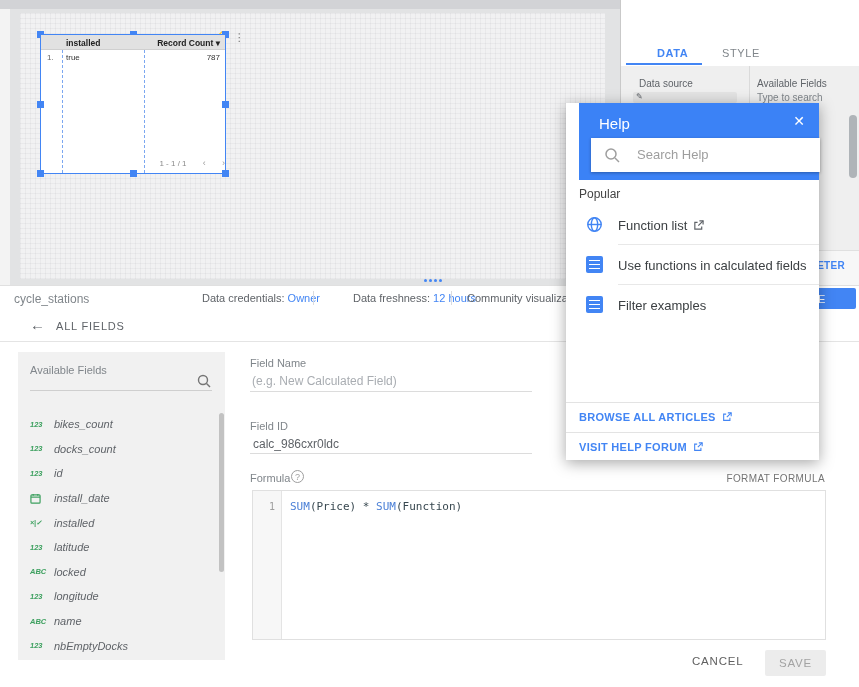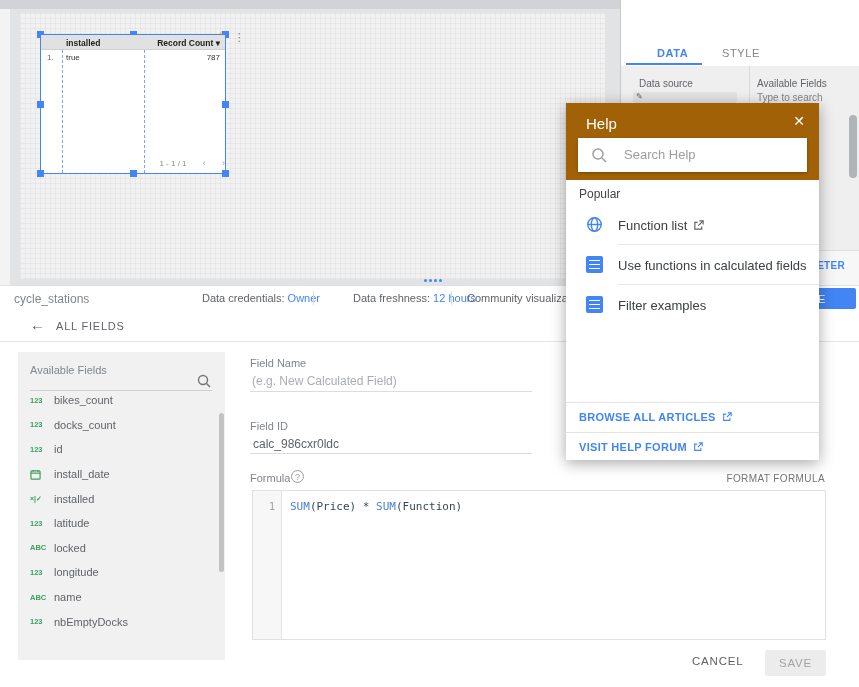--- a/index.html
+++ b/index.html
@@ -90,21 +90,21 @@
             border-bottom:1px solid #e4e4e4; }
   .back-arrow { position:absolute; left:30px; top:6px; font-size:15px; color:#5f6368; }
   .af-title { position:absolute; left:56px; top:10px; font-size:11px; letter-spacing:.8px; color:#5f6368; }
 
   
   .editor { position:absolute; left:0; top:342px; width:859px; height:345px; background:#fff; }
   .fields-panel { position:absolute; left:18px; top:10px; width:207px; height:308px; background:#f1f1f1; }
   .fields-title { position:absolute; left:12px; top:12px; font-size:11px; color:#80868b; }
   .fields-search-icon { position:absolute; right:14px; top:22px; }
   .fields-underline { position:absolute; left:12px; top:38px; right:13px; height:1px; background:#cfcfcf; }
-  .fields-list { position:absolute; left:0; top:36px; right:0; }
+  .fields-list { position:absolute; left:0; top:60px; right:0;font-style:italic; }
   .field-row { position:relative; height:24.6px; display:flex; align-items:center; padding-left:12px; }
   .ficon { width:24px; flex:0 0 24px; font-size:7.5px; font-weight:bold; color:#3da05f; letter-spacing:0; }
   .ficon.bool { font-size:7px; }
   .fname { font-size:11px; color:#5f6368; }
   .fields-scrollbar { position:absolute; left:201px; top:61px; width:5px; height:159px;
                       background:#c2c2c2; border-radius:3px; }
 
   .form-label { position:absolute; font-size:11px; color:#80868b; }
   .lbl-fieldname { left:250px; top:15px; }
   .input-placeholder { position:absolute; left:252px; top:32px; font-size:12px; color:#a9adb2; }
@@ -127,21 +127,21 @@
   .tok-fn { color:#4a7fd6; }
   .cancel-btn { position:absolute; left:692px; top:313px; background:none; border:none; font-size:11.5px;
                 letter-spacing:.8px; color:#616161; font-family:"Liberation Sans",sans-serif; }
   .save-btn { position:absolute; left:765px; top:308px; width:61px; height:26px; background:#ececec;
               border:none; border-radius:2px; font-size:11.5px; letter-spacing:.8px; color:#a3a3a3;
               font-family:"Liberation Sans",sans-serif; }
 
   
   .help { position:absolute; left:566px; top:103px; width:253px; height:357px; background:#fff;
           box-shadow:0 3px 14px rgba(0,0,0,.35); z-index:10; }
-  .help-header { position:absolute; left:0; top:0; right:0; height:77px; background:#a16207; }
+  .help-header { position:absolute; left:13px; top:0; right:0; height:77px; background:#3b82f6; }
   .help-title { position:absolute; left:20px; top:12px; font-size:15px; color:#fff; }
   .help-close { position:absolute; right:14px; top:10px; font-size:14px; color:#fff; background:none;
                 border:none; font-family:"Liberation Sans",sans-serif; }
   .help-search { position:absolute; left:12px; top:35px; width:229px; height:34px; background:#fff;
                  box-shadow:0 1px 3px rgba(0,0,0,.3); }
   .help-search .mag { position:absolute; left:13px; top:9px; }
   .help-search-placeholder { position:absolute; left:46px; top:9px; font-size:13px; color:#9e9e9e; }
   .help-body { position:absolute; left:0; top:77px; right:0; bottom:0; background:#fff; }
   .help-popular { position:absolute; left:13px; top:7px; font-size:12px; color:#444; }
   .help-items { position:absolute; left:0; top:25px; right:0; }

